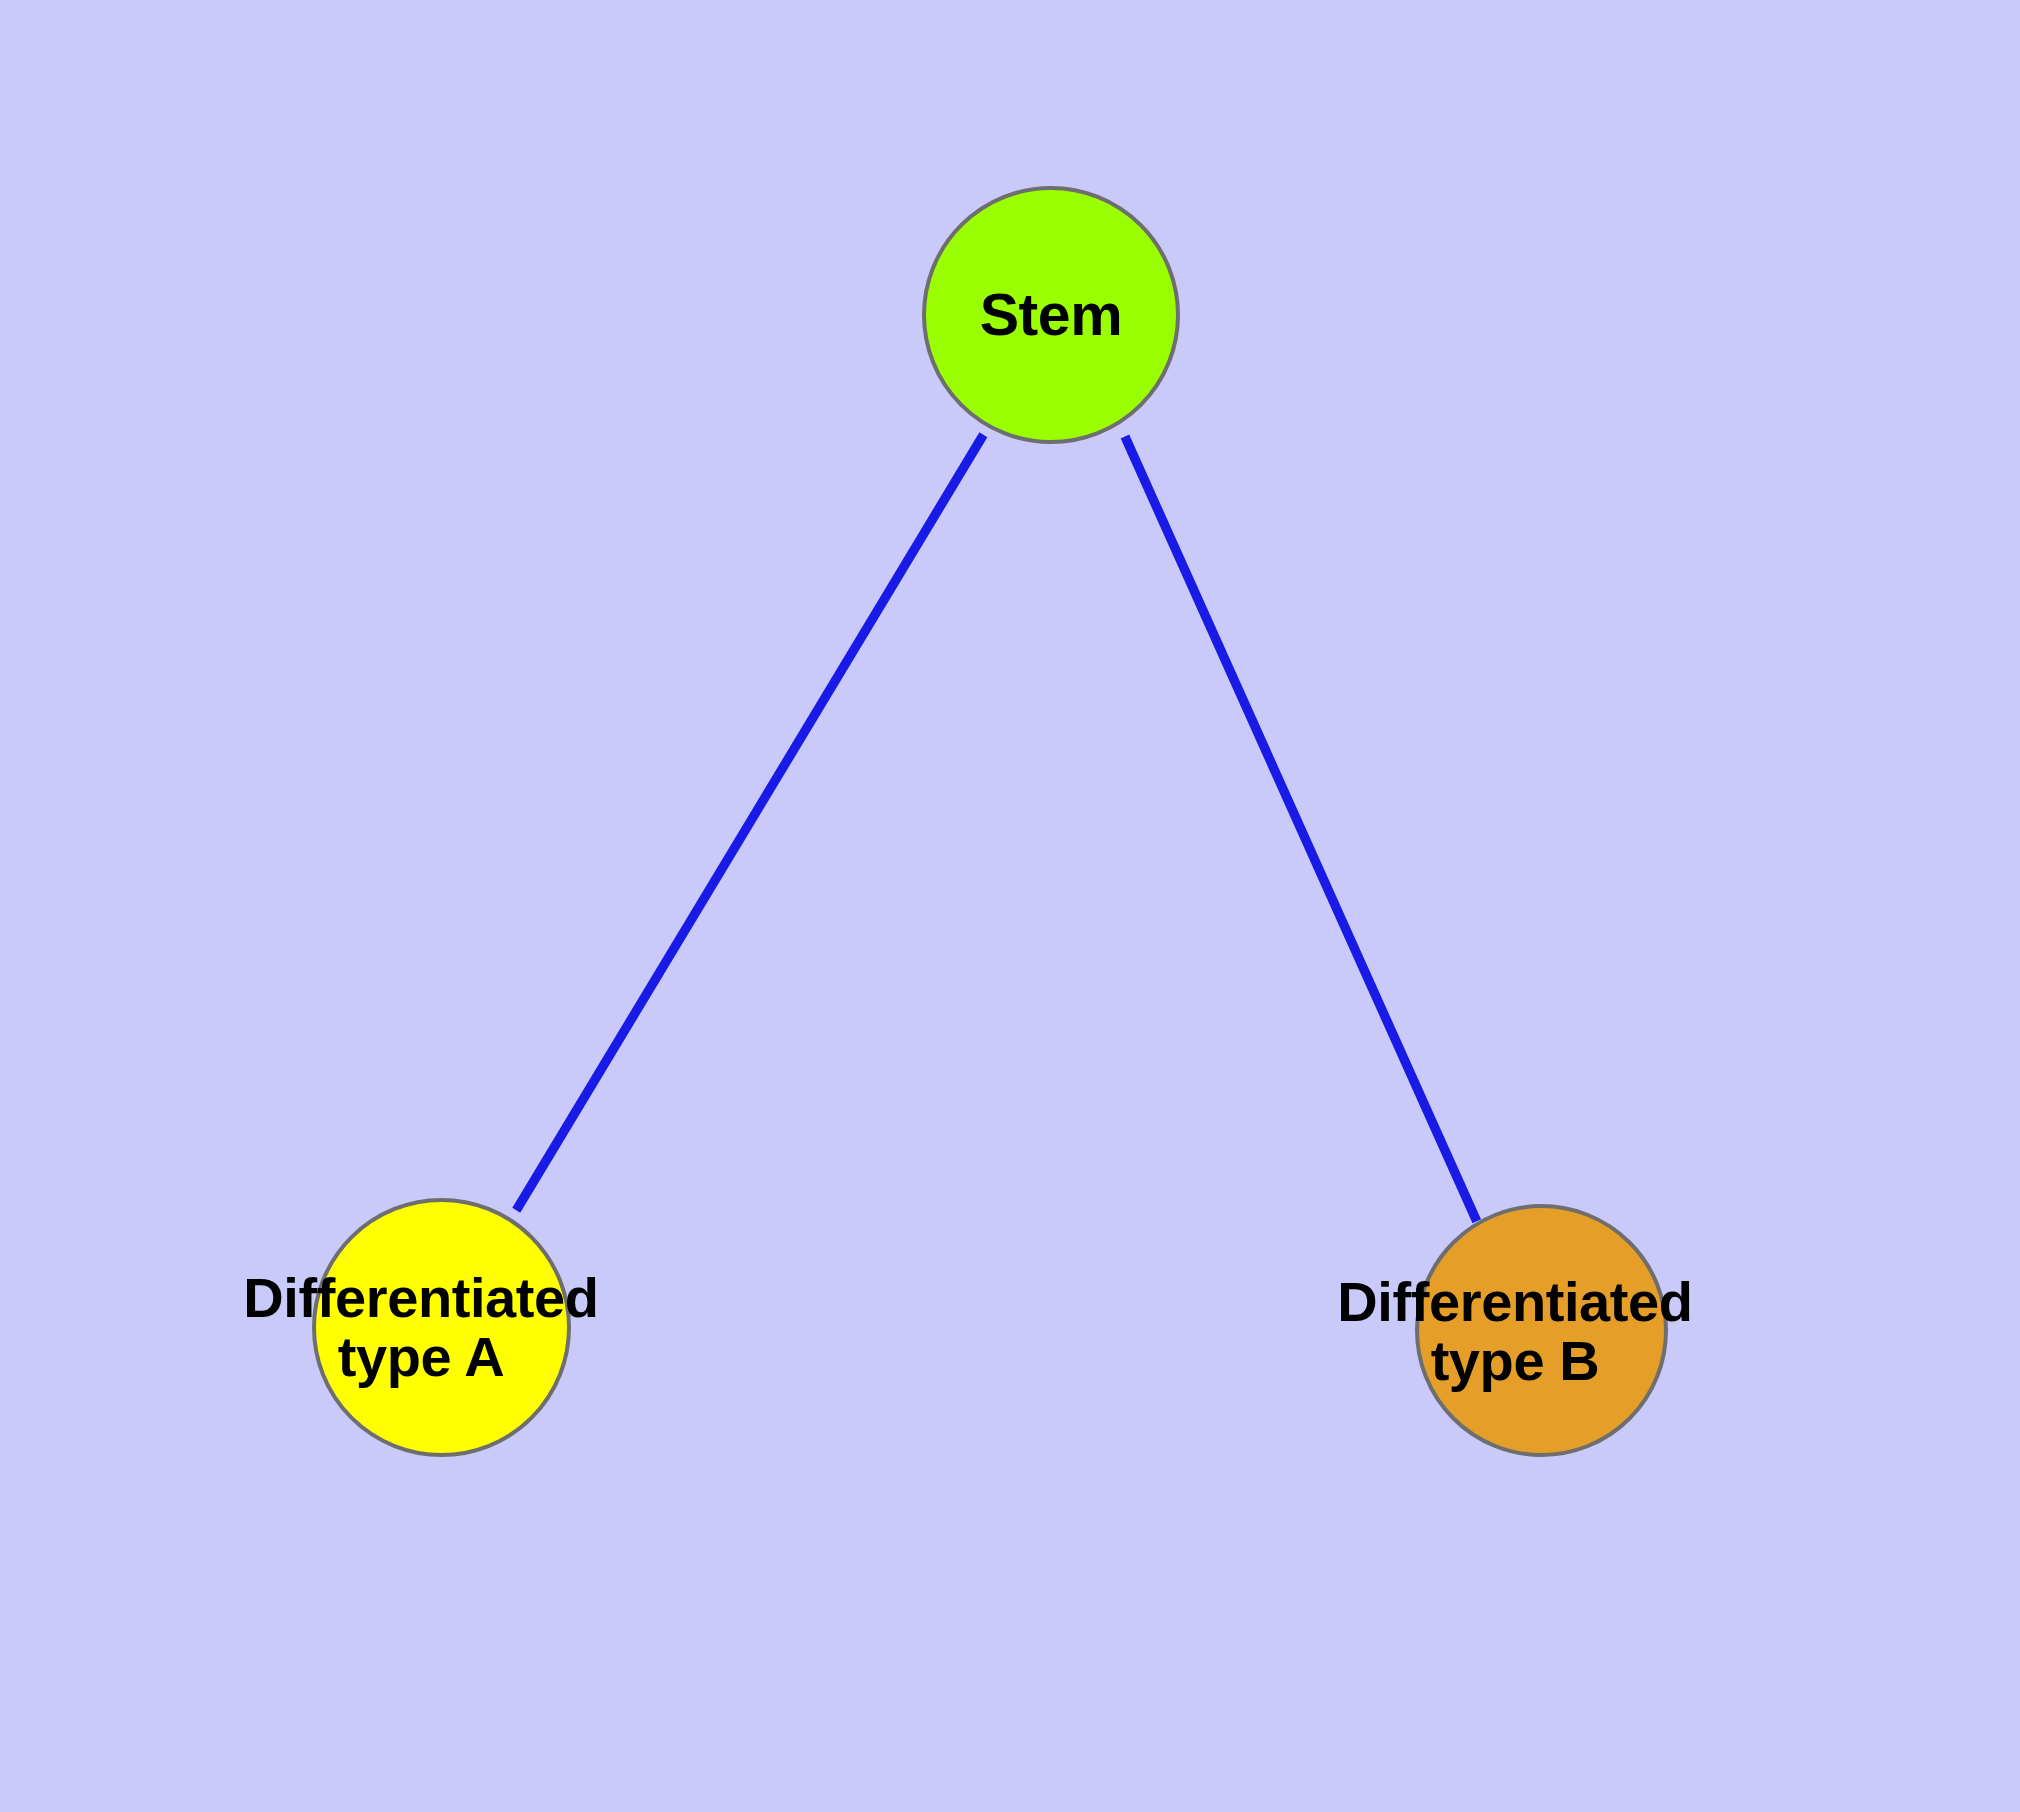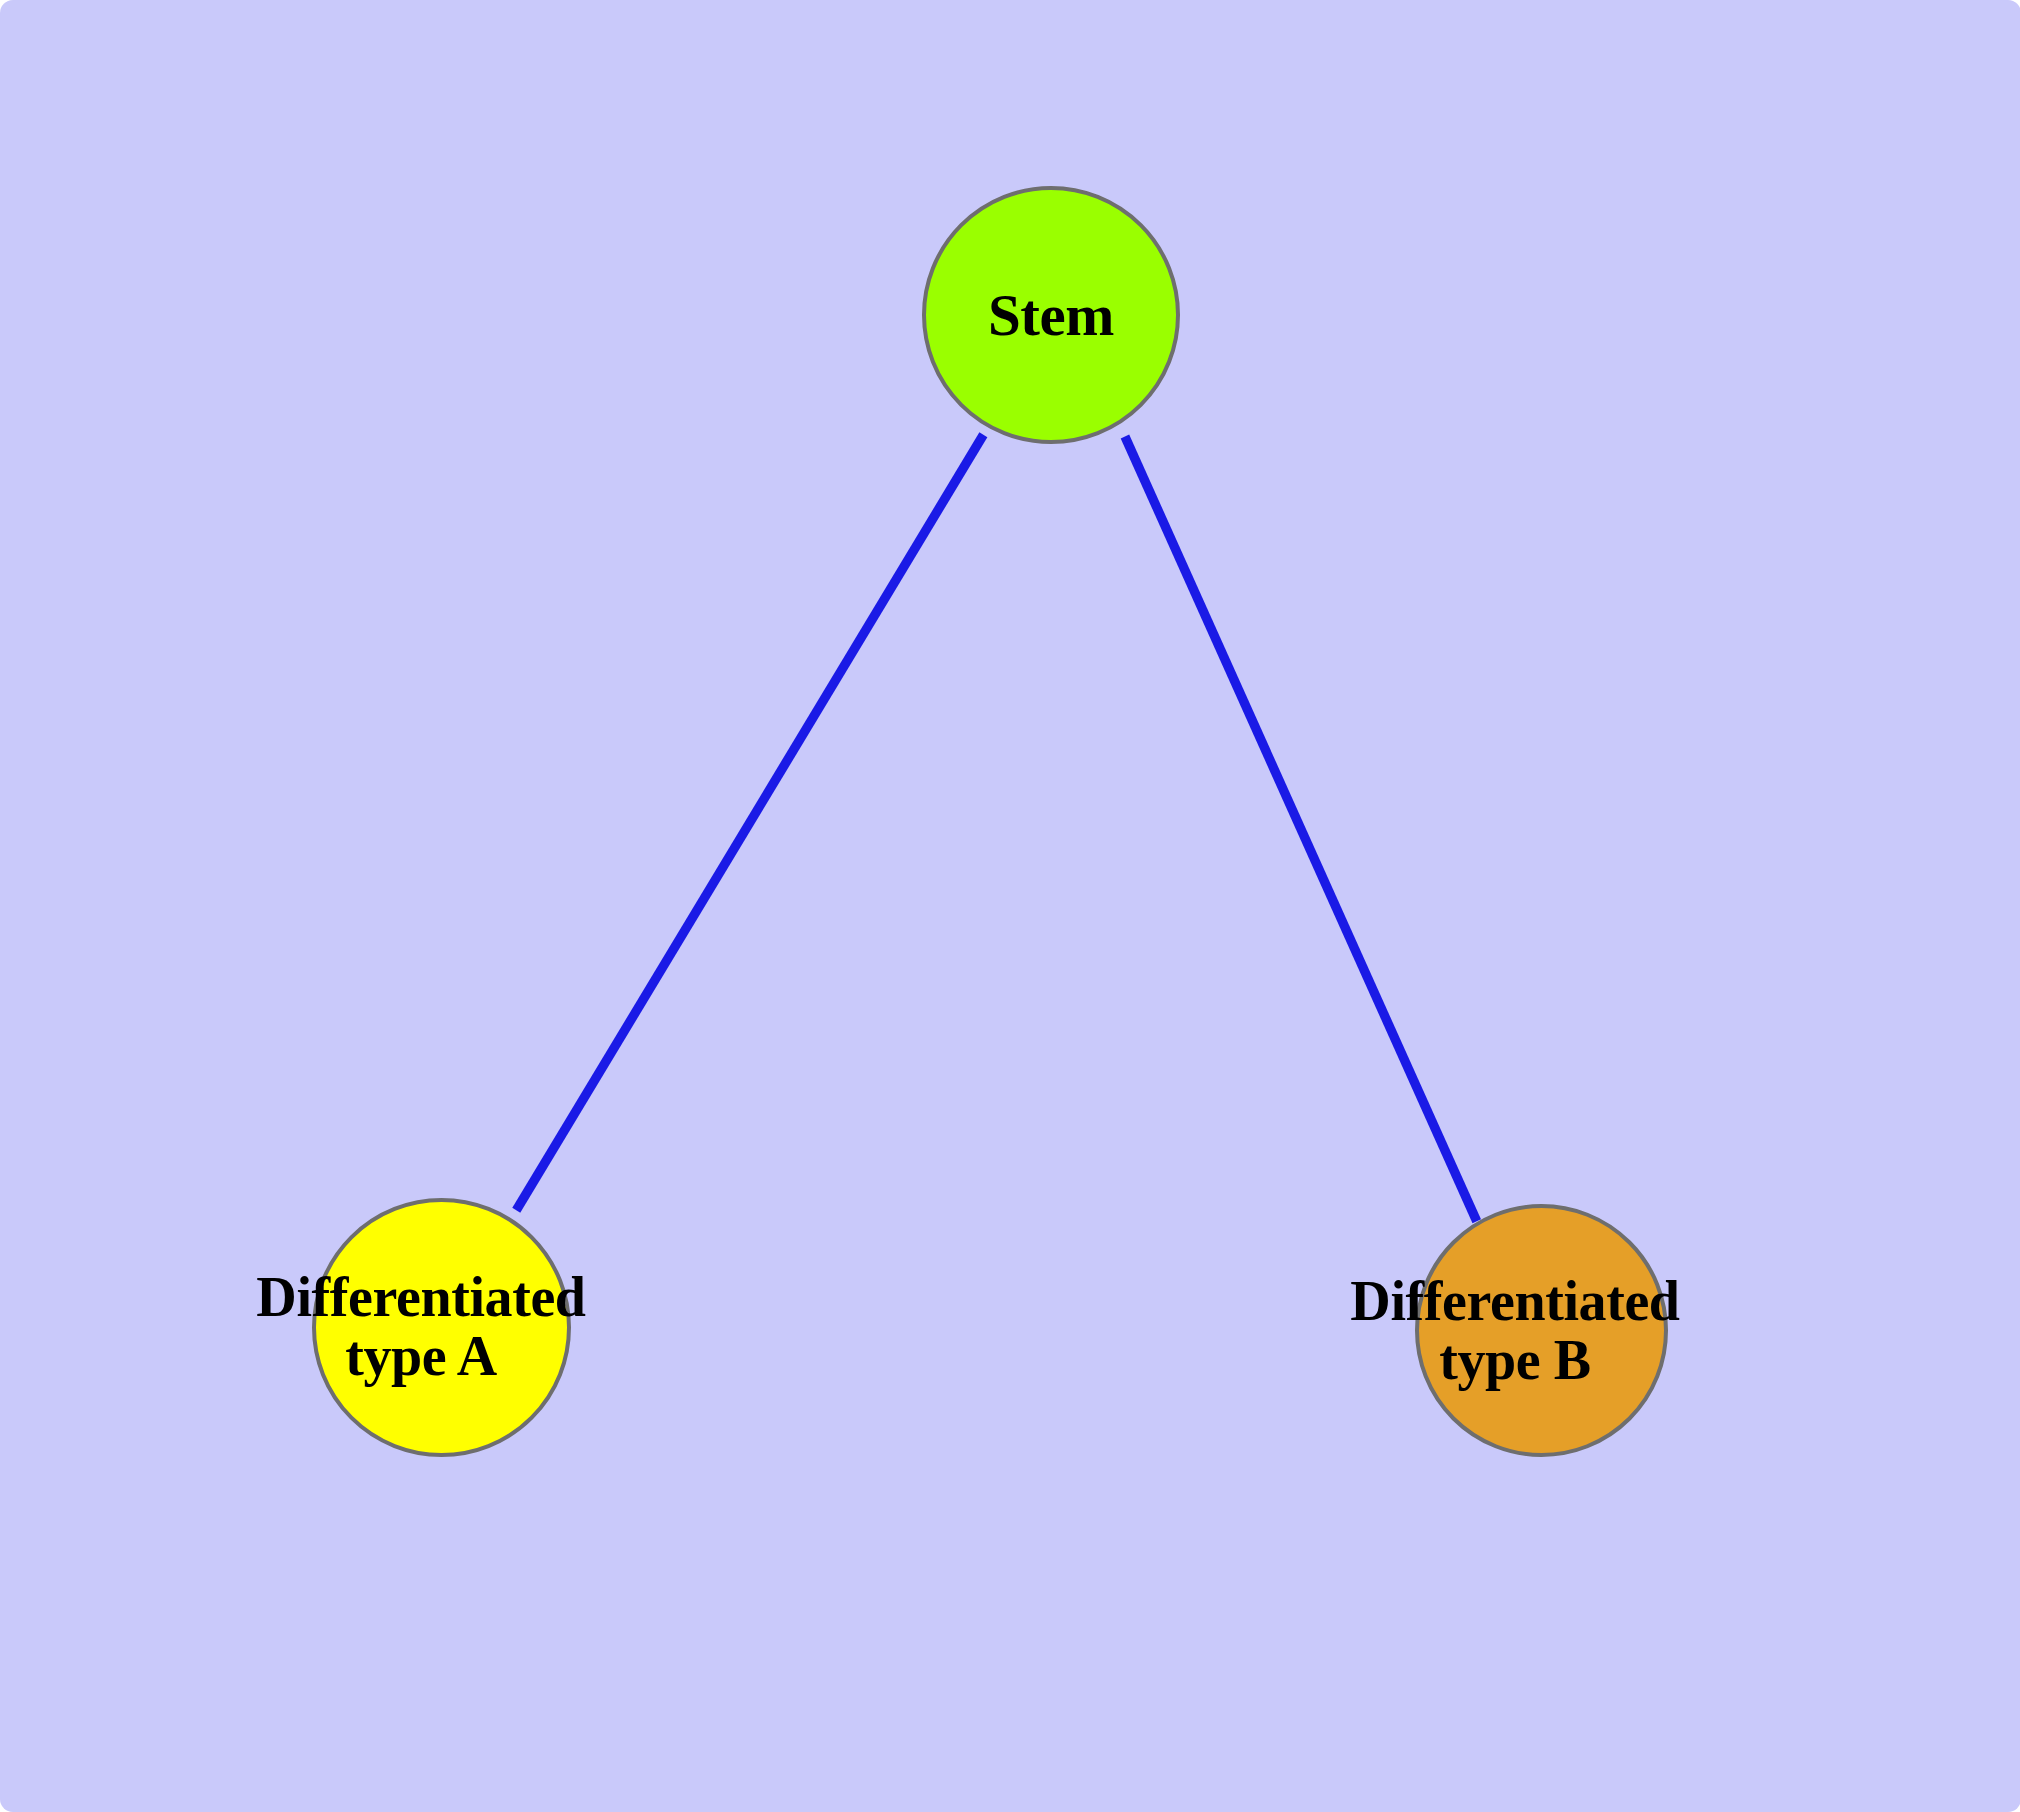--- a/index.html
+++ b/index.html
@@ -7,22 +7,21 @@
     margin: 0;
     padding: 0;
     background: #ffffff;
   }
   #canvas {
     position: relative;
     width: 2021px;
     height: 1812px;
     background: #c9c9fa;
     overflow: hidden;
-    font-family: Liberation Serif, serif;
-    border-radius: 13px;
+    font-family: Liberation Sans, sans-serif;
   }
   #edge-layer {
     position: absolute;
     left: 0;
     top: 0;
     width: 2021px;
     height: 1812px;
     z-index: 1;
   }
   .node {

